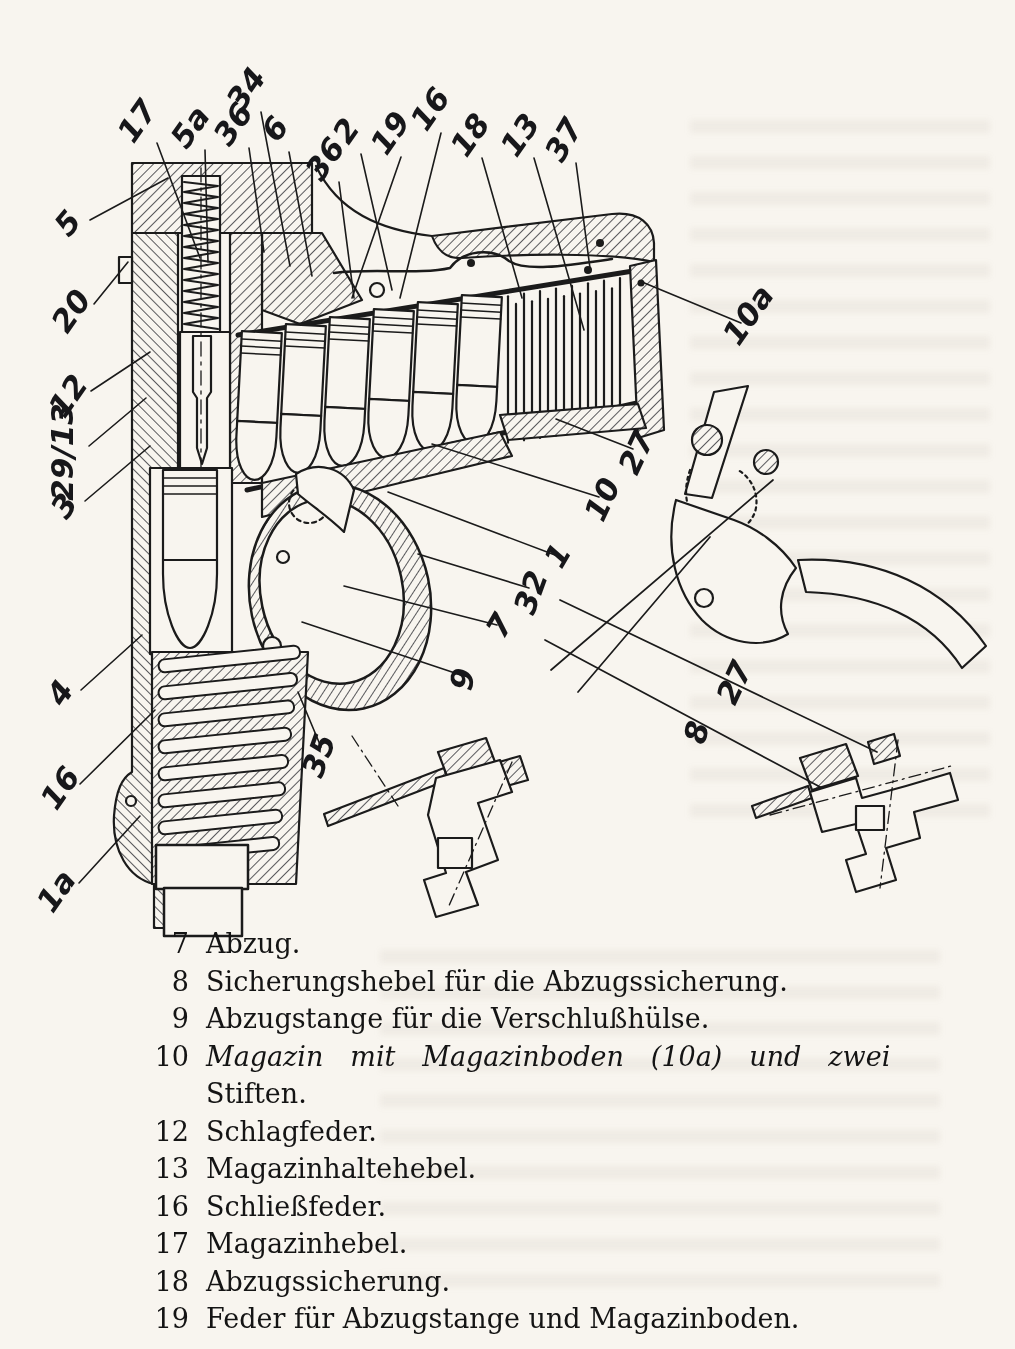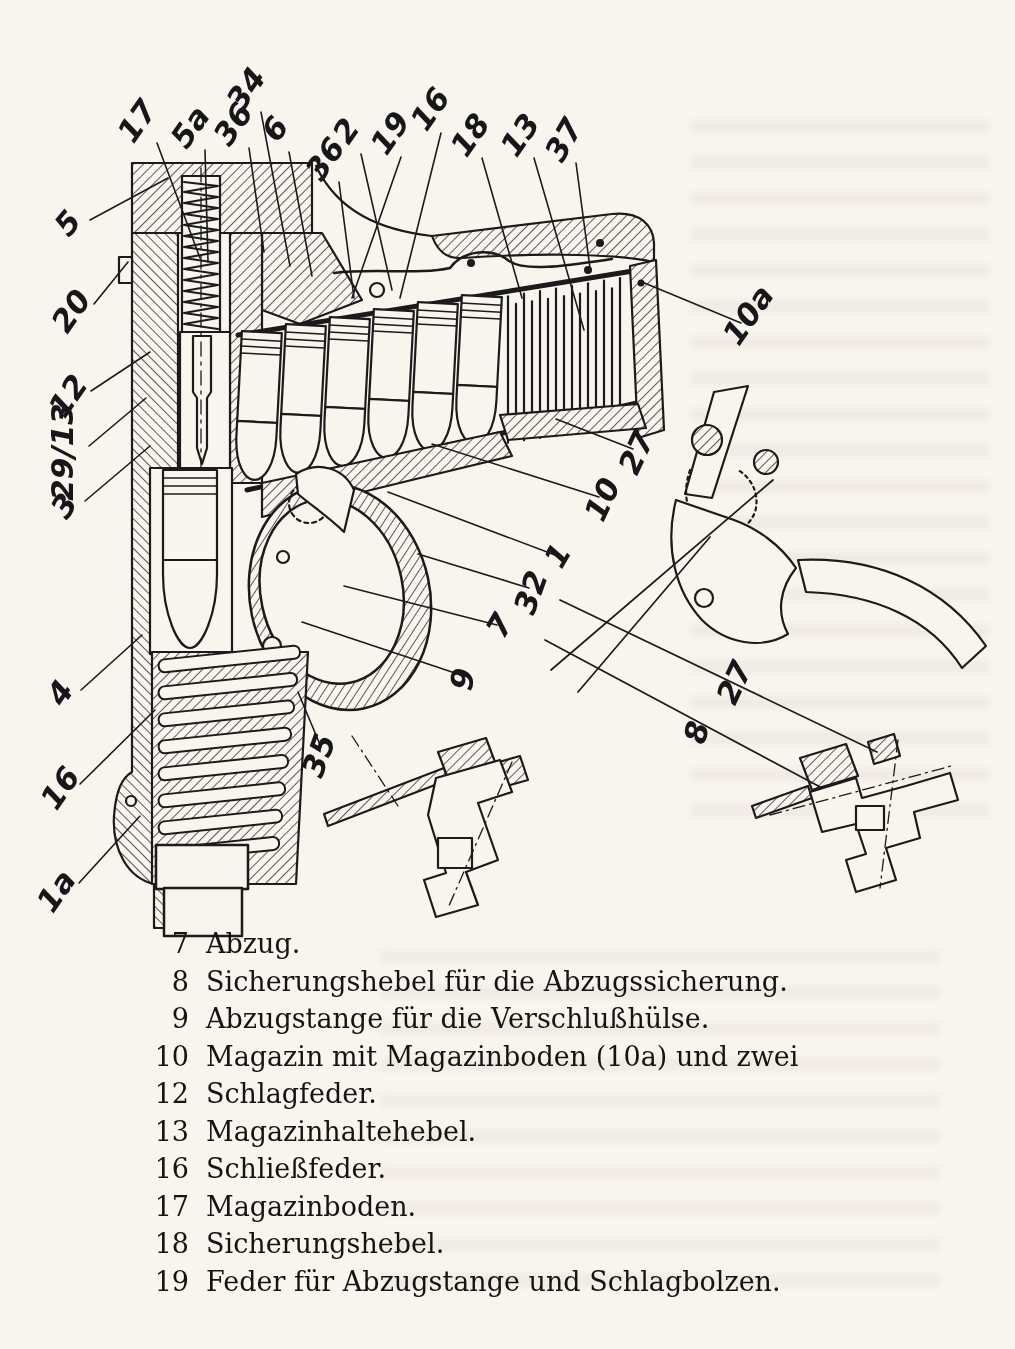--- a/index.html
+++ b/index.html
@@ -317,20 +317,21 @@
     <span class="legend-num">9</span>
     <span class="legend-text">
           <div class="line">Abzugstange für die Verschlußhülse.</div>
         </span>
   </div>
 
   <div class="legend-item">
     <span class="legend-num">10</span>
     <span class="legend-text">
           <div class="line">Magazin mit Magazinboden (10a) und zwei</div>
+          <div class="line">Stiften.</div>
         </span>
   </div>
 
   <div class="legend-item">
     <span class="legend-num">12</span>
     <span class="legend-text">
           <div class="line">Schlagfeder.</div>
         </span>
   </div>
 
@@ -344,31 +345,31 @@
   <div class="legend-item">
     <span class="legend-num">16</span>
     <span class="legend-text">
           <div class="line">Schließfeder.</div>
         </span>
   </div>
 
   <div class="legend-item">
     <span class="legend-num">17</span>
     <span class="legend-text">
-          <div class="line">Magazinboden.</div>
+          <div class="line">Magazinhebel.</div>
         </span>
   </div>
 
   <div class="legend-item">
     <span class="legend-num">18</span>
     <span class="legend-text">
-          <div class="line">Sicherungshebel.</div>
+          <div class="line">Abzugssicherung.</div>
         </span>
   </div>
 
   <div class="legend-item">
     <span class="legend-num">19</span>
     <span class="legend-text">
-          <div class="line">Feder für Abzugstange und Schlagbolzen.</div>
+          <div class="line">Feder für Abzugstange und Magazinboden.</div>
         </span>
   </div>
 </div>
 </div>
 
 </body></html>

